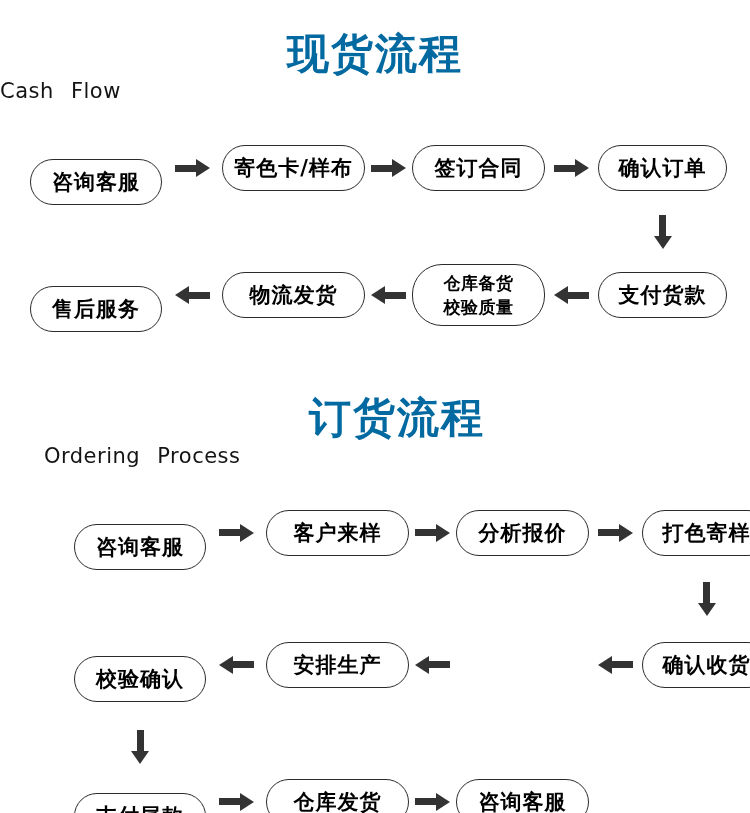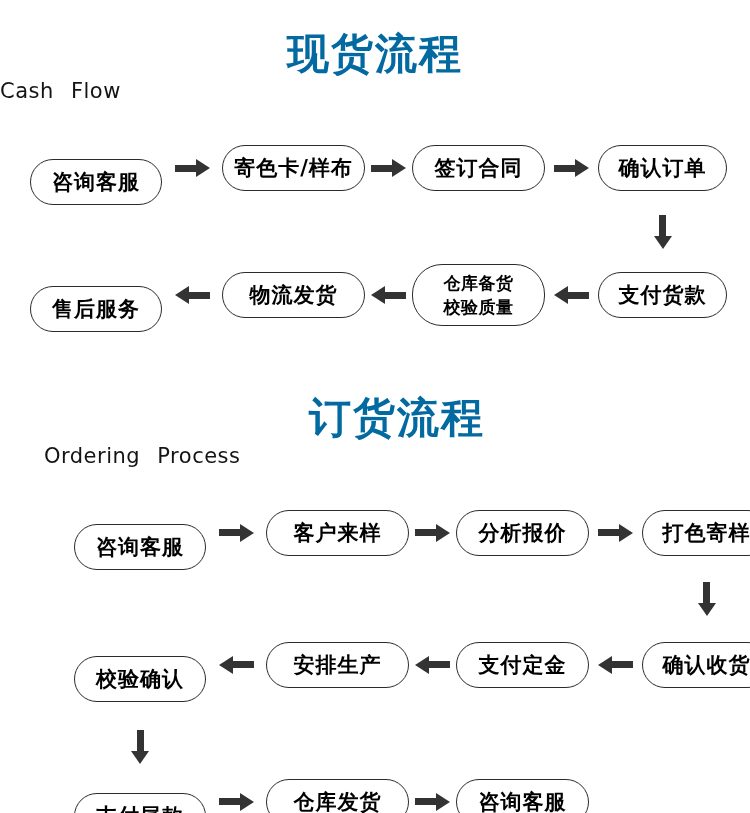--- a/index.html
+++ b/index.html
@@ -237,23 +237,20 @@
       </div>
     <div class="cell c3">
         <div class="pill">安排生产</div>
       </div>
     <div class="cell c4">
         <div class="arrow-left">
           <span class="head-left"></span>
           <span class="shaft-h"></span>
         </div>
       </div>
-    <div class="cell c5">
-        <div class="pill">支付定金</div>
-      </div>
     <div class="cell c6">
         <div class="arrow-left">
           <span class="head-left"></span>
           <span class="shaft-h"></span>
         </div>
       </div>
     <div class="cell c7">
         <div class="pill">确认收货</div>
       </div>
   </div>

